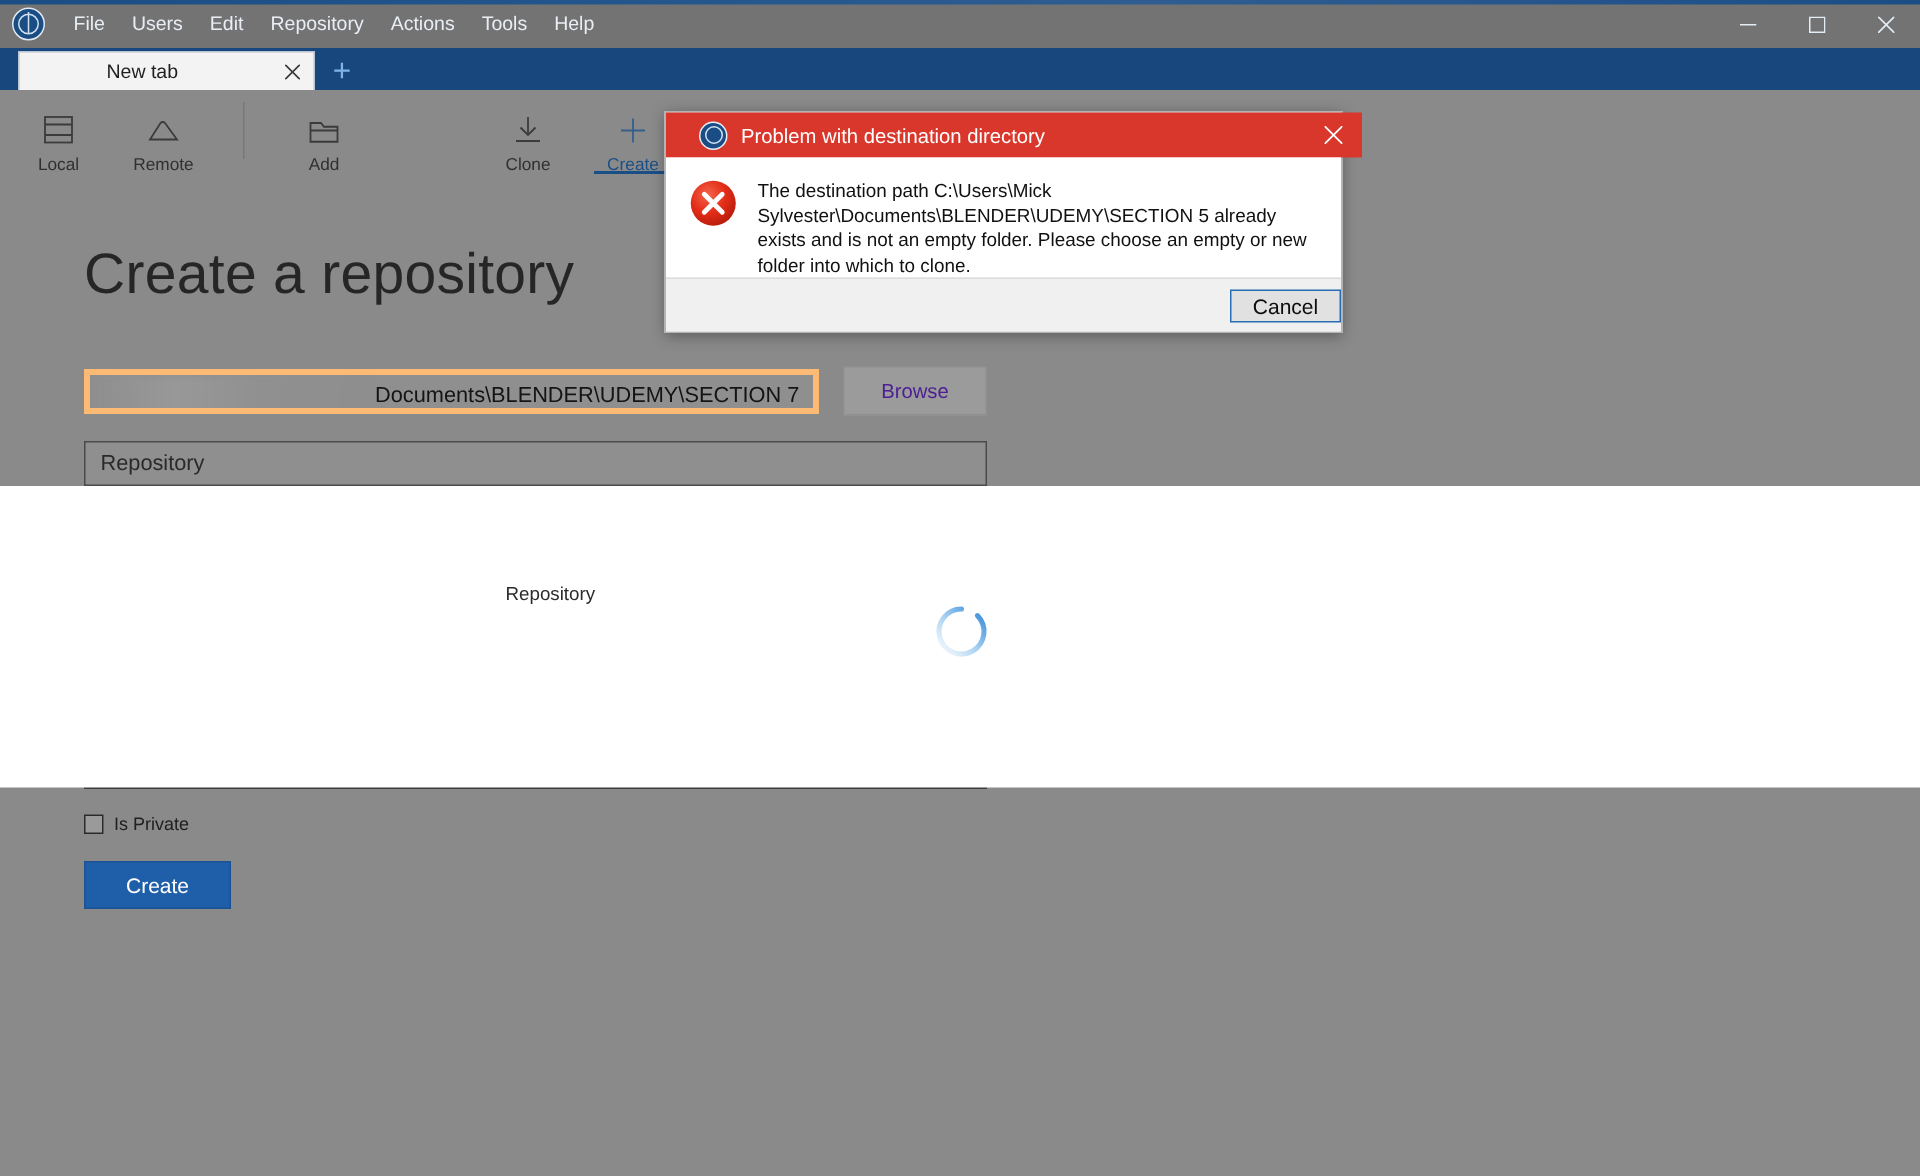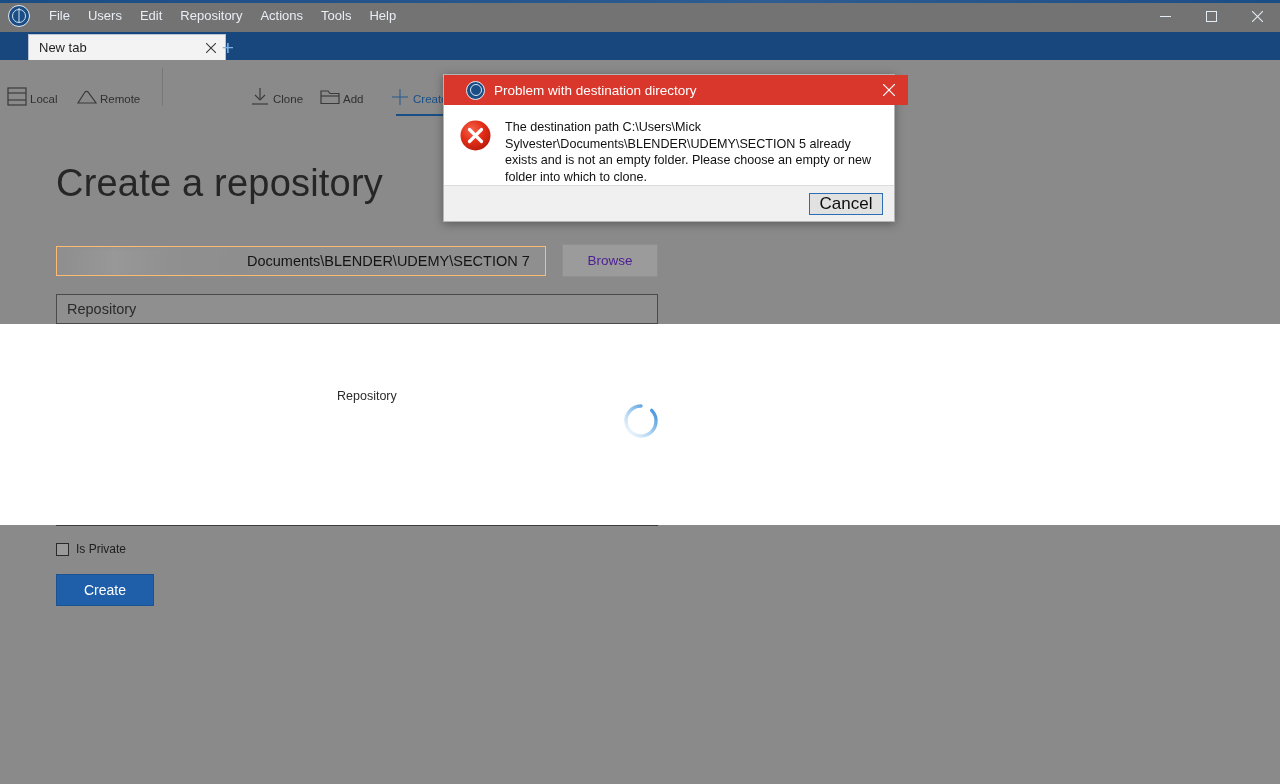--- a/index.html
+++ b/index.html
@@ -68,27 +68,28 @@
     color: #e4ecf5;
   }
 
   
   .tabstrip {
     position: absolute; left: 0; top: 32px;
     width: 1280px; height: 28px;
     background: #17477c;
   }
   .tab {
-    position: absolute; left: 28px; top: 2px;
+    position: absolute; left: 12px; top: 2px;
     width: 198px; height: 26px;
     background: #f3f3f3;
     border: 1px solid #b9c4d0;
     border-bottom: none;
     display: flex; align-items: center;
     box-sizing: border-box;
+    padding-left: 48px;
   }
   .tab-label {
     font-size: 13px; color: #1f1f1f;
     margin-left: 10px;
     flex: 1;
     white-space: nowrap; overflow: hidden;
   }
   .tab-close {
     width: 22px; height: 22px;
     display: flex; align-items: center; justify-content: center;
@@ -105,21 +106,21 @@
 
   
   .toolbar {
     position: absolute; left: 0; top: 60px;
     width: 1280px; height: 58px;
     background: #8a8a8a;
     display: flex; align-items: flex-start;
   }
   .tb-item {
     width: 70px; height: 58px;
-    display: flex; align-items: center;
+    display: flex; flex-direction: column; align-items: center;
     padding-top: 15px; box-sizing: border-box;
     position: relative;
   }
   .tb-icon {
     height: 24px; width: 26px;
     display: flex; align-items: center; justify-content: center;
     color: #3b3b3b;
   }
   .tb-label {
     font-size: 11.5px; color: #303030;
@@ -149,21 +150,21 @@
     white-space: nowrap;
   }
   .path-row {
     position: absolute; left: 56px; top: 128px;
     width: 602px; height: 30px;
   }
   .path-field {
     position: absolute; left: 0; top: 0;
     width: 490px; height: 30px;
     box-sizing: border-box;
-    border: 1px solid #fdba74;
+    border: 4px solid #fdba74;
     background: #8f8f8f;
     display: flex; align-items: center;
     overflow: hidden;
   }
   .path-redacted {
     position: absolute; left: 1px; top: 1px;
     width: 188px; height: 28px;
     background: linear-gradient(90deg,#8e8e8e,#989898 30%,#909090 60%,#8e8e8e);
     filter: blur(2px);
   }
@@ -294,26 +295,26 @@
   }
   .dlg-footer {
     position: absolute; left: 0; bottom: 0;
     width: 450px; height: 35px;
     background: #f0f0f0;
     border-top: 1px solid #dcdcdc;
     display: flex; align-items: center; justify-content: flex-end;
   }
   .cancel-btn {
     width: 74px; height: 22px;
-    margin-right: 11px;
+    margin-right: 0;
     background: #e1e1e1;
     border: 1px solid #2a6fb5;
     box-sizing: border-box;
     display: flex; align-items: center; justify-content: center;
-    font-size: 17px; color: #0d0d0d;
+    font-size: 14px; color: #0d0d0d;
   }
 </style>
 </head>
 <body>
 
 <div id="app">
 
   <div class="titlebar">
     <div class="title-top-edge"></div>
     <div class="app-logo"></div>
@@ -374,38 +375,38 @@
       <span class="tb-icon">
         <svg width="24" height="18" viewBox="0 0 24 18" fill="none" stroke="currentColor" stroke-width="1.2">
           <path d="M3 15 h18 L13 4 a2 2 0 0 0 -3 0 Z"></path>
         </svg>
       </span>
       <span class="tb-label">Remote</span>
     </div>
 
     <div class="tb-sep"></div>
 
+    <div class="tb-item">
+      <span class="tb-icon">
+        <svg width="22" height="19" viewBox="0 0 22 19" fill="none" stroke="currentColor" stroke-width="1.2">
+          <path d="M2 4 h7 l2 2.5 h9 v10 h-18 Z"></path>
+            <line x1="2" y1="9" x2="20" y2="9"></line>
+        </svg>
+      </span>
+      <span class="tb-label">Add</span>
+    </div>
     <div class="tb-item" style="margin-left:66px;">
       <span class="tb-icon">
         <svg width="22" height="20" viewBox="0 0 22 20" fill="none" stroke="currentColor" stroke-width="1.2">
           <line x1="11" y1="1" x2="11" y2="12"></line>
             <path d="M6 8 l5 5 l5 -5"></path>
             <line x1="3" y1="17" x2="19" y2="17"></line>
         </svg>
       </span>
       <span class="tb-label">Clone</span>
-    </div>
-    <div class="tb-item">
-      <span class="tb-icon">
-        <svg width="22" height="19" viewBox="0 0 22 19" fill="none" stroke="currentColor" stroke-width="1.2">
-          <path d="M2 4 h7 l2 2.5 h9 v10 h-18 Z"></path>
-            <line x1="2" y1="9" x2="20" y2="9"></line>
-        </svg>
-      </span>
-      <span class="tb-label">Add</span>
     </div>
     <div class="tb-item active">
       <span class="tb-icon">
         <svg width="20" height="20" viewBox="0 0 20 20" fill="none" stroke="currentColor" stroke-width="1.2">
           <line x1="10" y1="2" x2="10" y2="18"></line>
             <line x1="2" y1="10" x2="18" y2="10"></line>
         </svg>
       </span>
       <span class="tb-label">Create</span>
       <span class="tb-underline"></span>

